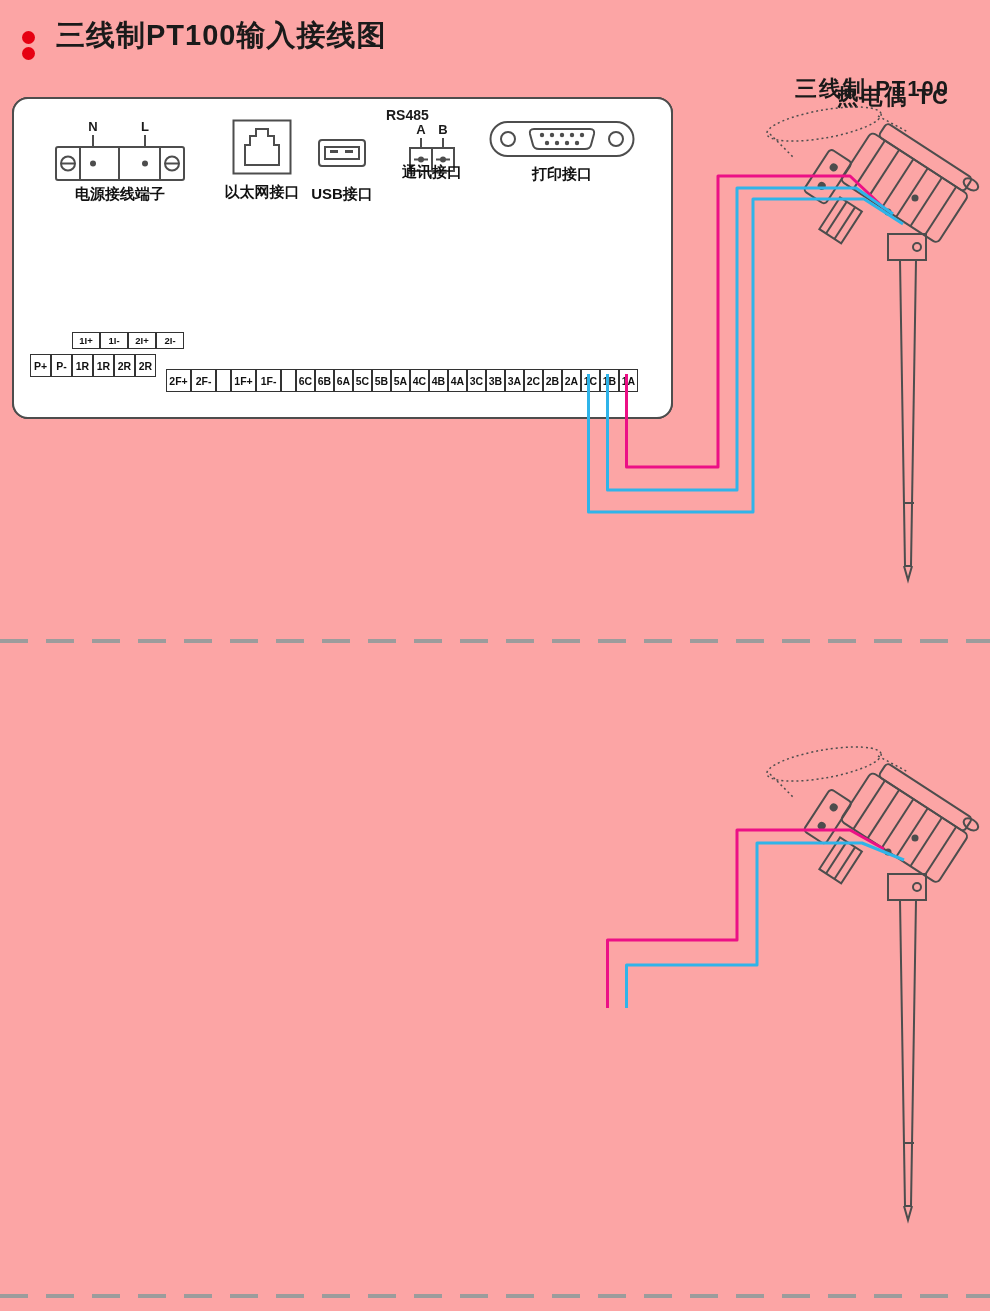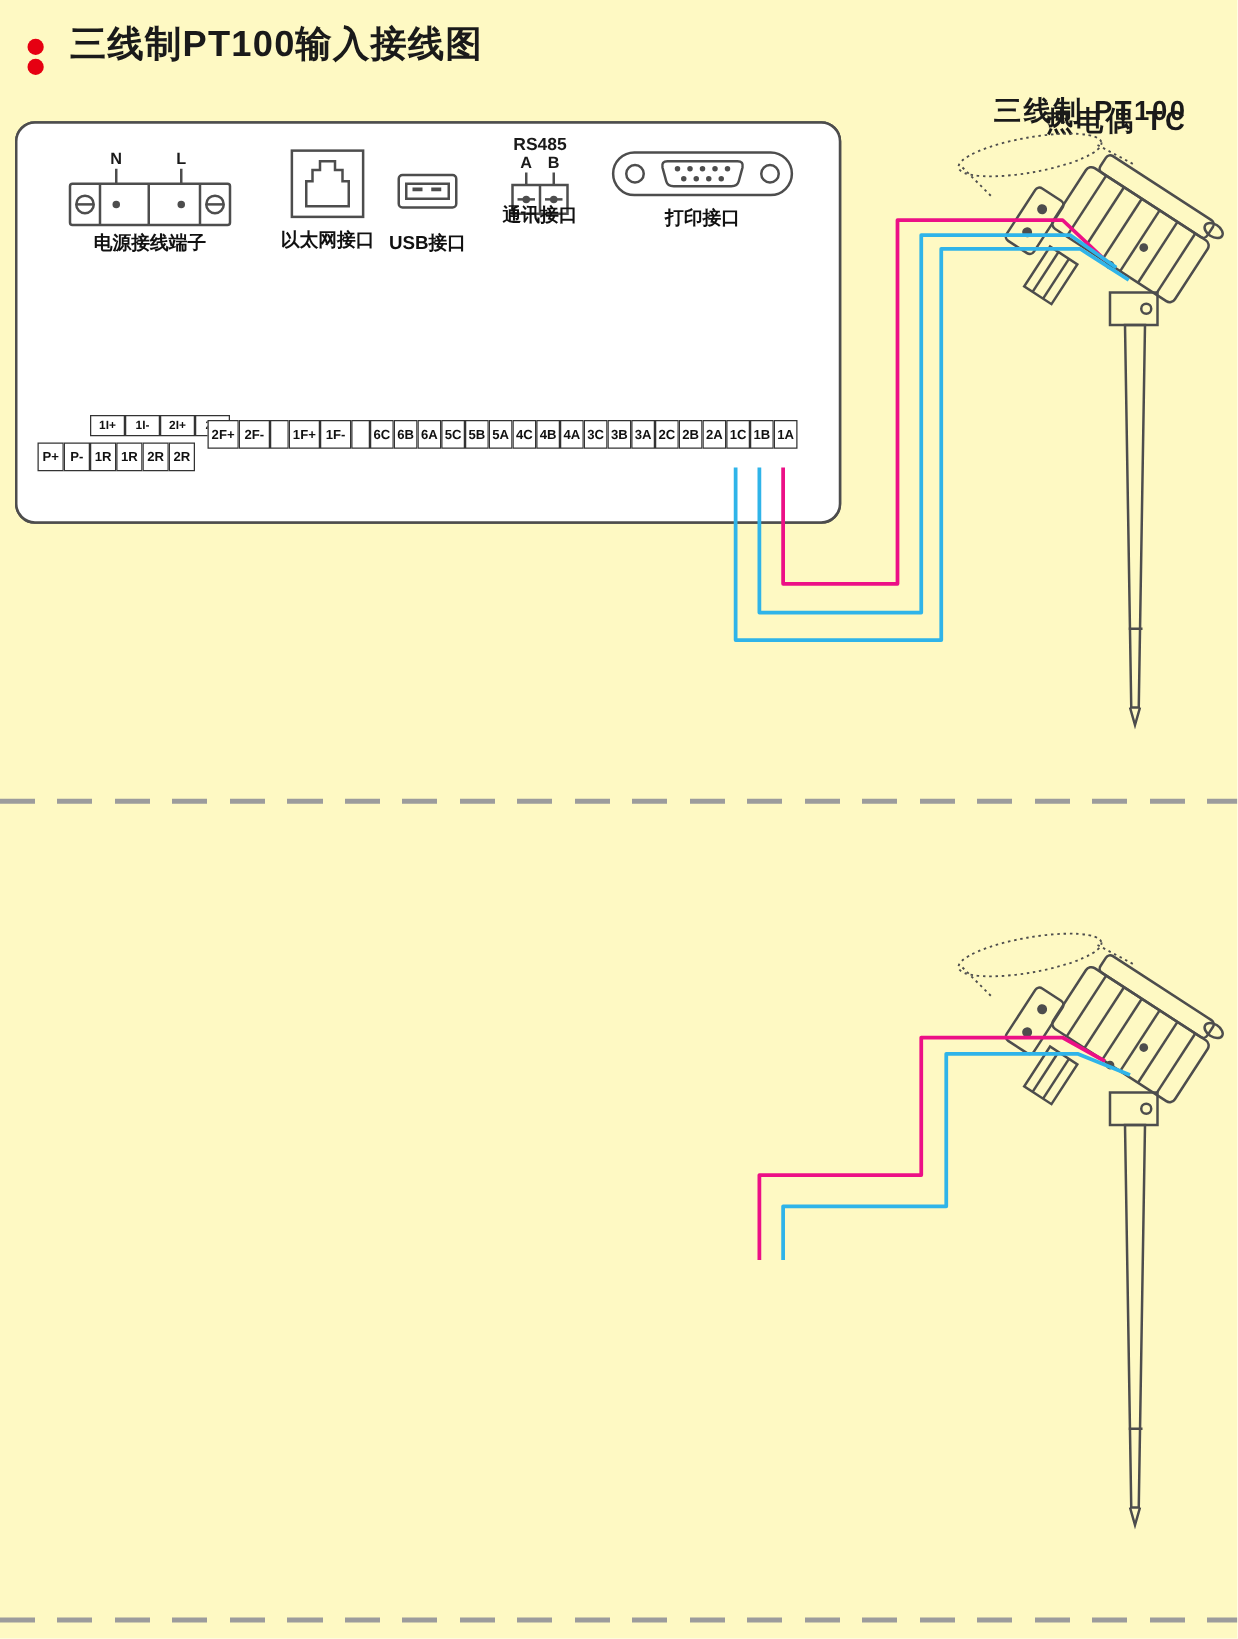--- a/index.html
+++ b/index.html
@@ -1,18 +1,18 @@
 <!DOCTYPE html>
 <html style="--wire-pink: #ec1086; --wire-blue: #2fb4e9; --bullet: #e60012; --line: #4d4d4d; --separator: #9c9c9c;"><head>
 <meta charset="utf-8">
 <style>
   *{margin:0;padding:0;box-sizing:border-box}
   html,body{background:#fff}
   body{font-family:"Liberation Sans","DejaVu Sans",sans-serif;color:#1a1a1a}
-  .page{position:relative;width:990px;height:1311px;background:#fef9c3;overflow:hidden}
+  .page{position:relative;width:990px;height:1311px;background:#fca5a5;overflow:hidden}
 
   .section{position:absolute;left:0;width:990px;height:640px}
   .s1{top:0}
   .s2{top:640}
 
   .bullet{position:absolute;left:22px;top:31px;width:13px;height:13px;border-radius:50%;background:var(--bullet,#e60012)}
   .s2 .bullet{top:47px}
   .title{position:absolute;left:56px;top:16px;font-size:29px;font-weight:600;letter-spacing:1px;white-space:nowrap}
   .s2 .title{top:32px}
   .sensor-label{position:absolute;right:40px;top:74px;font-size:22px;font-weight:700;letter-spacing:2px;white-space:nowrap}
@@ -28,27 +28,27 @@
   .port-printer{left:468px;top:20px;width:160px;height:80px}
   .glyph{position:absolute;overflow:visible}
   .g-power{left:1px;top:16px}
   .g-eth{left:15px;top:0}
   .g-usb{left:18px;top:0}
   .g-comm{left:23px;top:31px}
   .g-printer{left:7px;top:0}
   .plabel{position:absolute;left:0;width:100%;text-align:center;font-size:15px;font-weight:700;color:#111;white-space:nowrap}
   .pl-power{top:66px}.pl-eth{top:64px}.pl-usb{top:46px}.pl-comm{top:56px}.pl-printer{top:46px}
   .nl{position:absolute;top:0;width:20px;text-align:center;font-size:13px;font-weight:700}
-  .comm-title{position:absolute;left:0;top:0;width:100%;text-align:center;font-size:14px;font-weight:700}
+  .comm-title{position:absolute;left:0;top:0;width:100%;text-align:left;font-size:14px;font-weight:700}
   .ab{position:absolute;top:15px;width:16px;text-align:center;font-size:13px;font-weight:700}
 
   .strip{position:absolute;display:flex}
   .strip-current{left:58px;top:233px}
   .strip-relay{left:16px;top:255px}
-  .strip-main{left:152px;top:237px}
+  .strip-main{left:152px;top:270px}
   .cell{height:23px;width:19px;border:1px solid #333;background:#fff;display:flex;align-items:center;justify-content:center;font-size:10.5px;font-weight:700;white-space:nowrap;color:#111}
   .strip-relay .cell{width:21px}
   .strip-current .cell{height:17px;width:28px;font-size:9.5px}
   .strip-main .cell.wide{width:25px}
   .strip-main .cell.empty{width:15px}
 
   .sep{position:absolute;left:0;width:990px;height:4px;background:repeating-linear-gradient(90deg,var(--separator,#9c9c9c) 0 28px,transparent 28px 46px)}
 
   .overlay{position:absolute;left:0;top:0;pointer-events:none}
   .ln{stroke:var(--line,#4d4d4d);stroke-width:2;fill:none}

